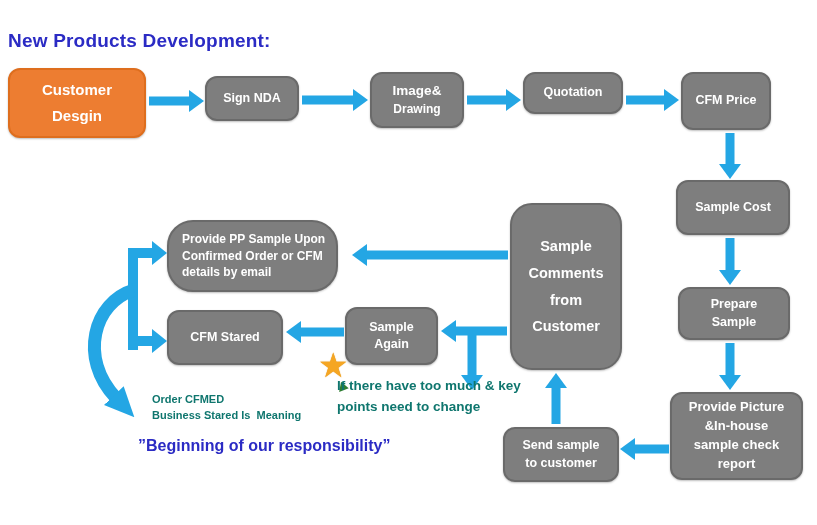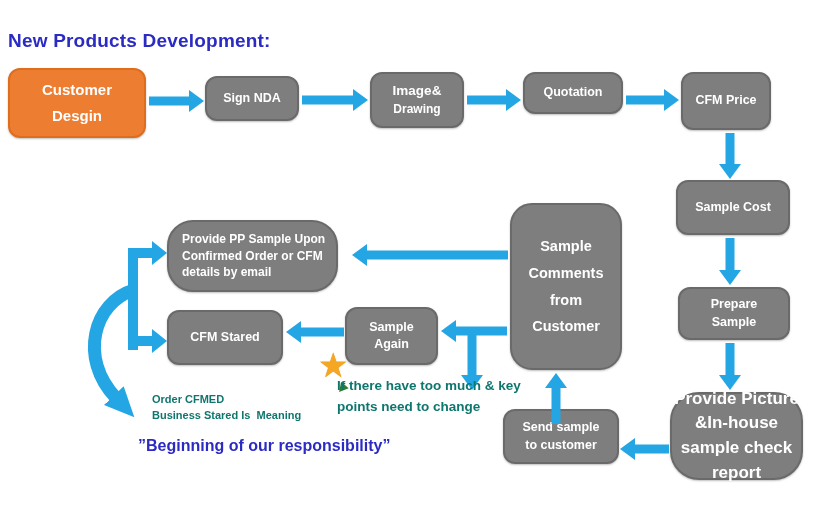--- a/index.html
+++ b/index.html
@@ -76,36 +76,36 @@
   <div class="box" style="left:205px;top:76px;width:94px;height:45px;">Sign NDA</div>
   <div class="box" style="left:370px;top:72px;width:94px;height:56px;">
     <span class="stack"><span class="l1">Image&amp;</span><span class="l2">Drawing</span></span>
   </div>
   <div class="box" style="left:523px;top:72px;width:100px;height:42px;">Quotation</div>
   <div class="box" style="left:681px;top:72px;width:90px;height:58px;">CFM Price</div>
 
   <div class="box" style="left:676px;top:180px;width:114px;height:55px;">Sample Cost</div>
   <div class="box" style="left:678px;top:287px;width:112px;height:53px;">Prepare
 Sample</div>
-  <div class="box" style="left:670px;top:392px;width:133px;height:88px;font-size:17px;line-height:1.45;border-radius:29px;">Provide Picture
+  <div class="box" style="left:670px;top:392px;width:133px;height:88px;font-size:13px;line-height:1.45;">Provide Picture
 &amp;In-house
 sample check
 report</div>
 
   <div class="box big" style="left:510px;top:203px;width:112px;height:167px;">Sample
 Comments
 from
 Customer</div>
   <div class="box leftalign" style="left:167px;top:220px;width:171px;height:72px;border-radius:26px;">Provide PP Sample Upon
 Confirmed Order or CFM
 details by email</div>
   <div class="box" style="left:167px;top:310px;width:116px;height:55px;">CFM Stared</div>
   <div class="box" style="left:345px;top:307px;width:93px;height:58px;">Sample
 Again</div>
-  <div class="box" style="left:503px;top:409px;width:116px;height:55px;">Send sample
+  <div class="box" style="left:503px;top:427px;width:116px;height:55px;">Send sample
 to customer</div>
 
   <div class="arrow right" style="left:149px;top:90px;width:55px;"></div>
   <div class="arrow right" style="left:302px;top:89px;width:66px;"></div>
   <div class="arrow right" style="left:467px;top:89px;width:54px;"></div>
   <div class="arrow right" style="left:626px;top:89px;width:53px;"></div>
   <div class="arrow down" style="left:719px;top:133px;height:46px;"></div>
   <div class="arrow down" style="left:719px;top:238px;height:47px;"></div>
   <div class="arrow down" style="left:719px;top:343px;height:47px;"></div>
   <div class="arrow left" style="left:620px;top:438px;width:49px;"></div>

